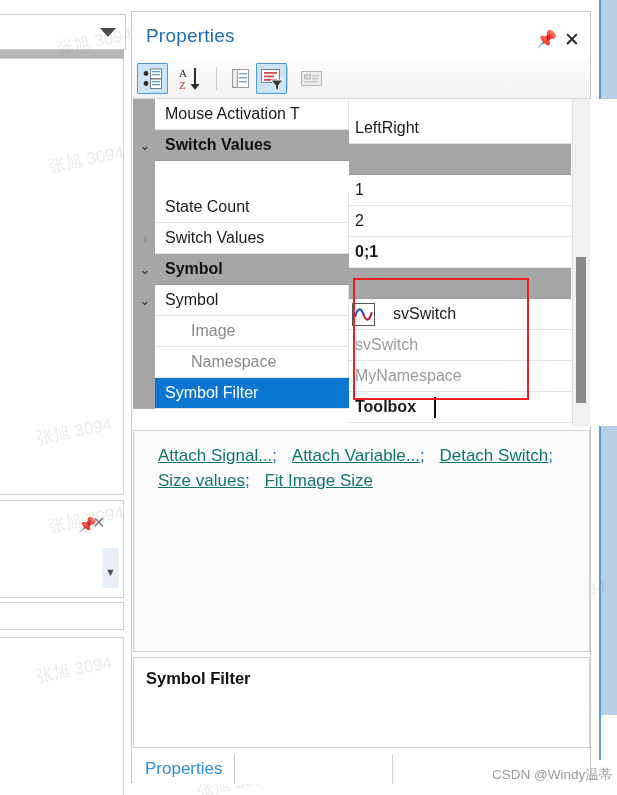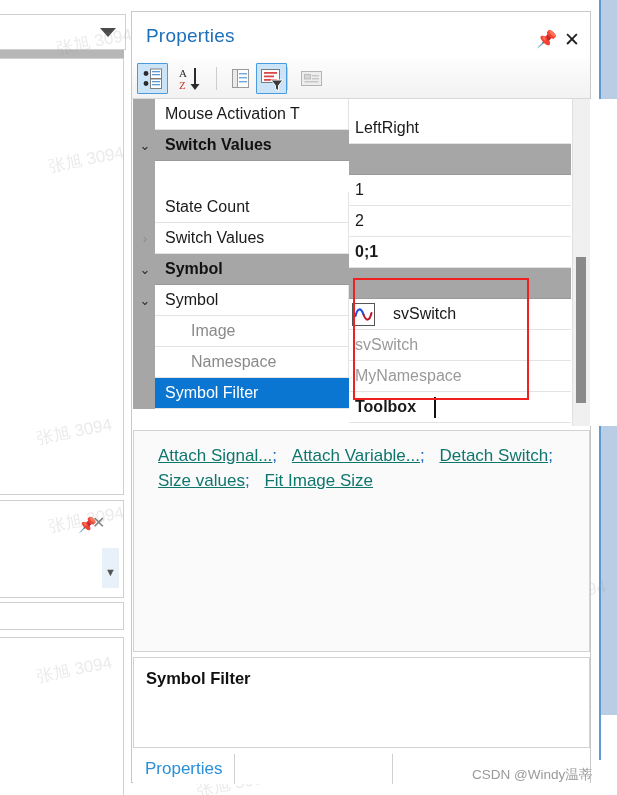--- a/index.html
+++ b/index.html
@@ -197,21 +197,21 @@
   #tab-toolbox{left:108px;color:#1a1a1a;}
   #tab-filler{left:200px;width:60px;border-right:1px solid #d0d0d0;height:30px;}
 
   
   .wm{
     position:absolute;color:rgba(150,150,150,.20);
     font-size:17px;pointer-events:none;user-select:none;
     transform:rotate(-11deg);white-space:nowrap;
   }
   #csdn-mark{
-    position:absolute;left:472px;top:766px;font-size:13.5px;
+    position:absolute;left:492px;top:766px;font-size:13.5px;
     color:#9a9a9a;white-space:nowrap;
   }
 </style>
 </head>
 <body>
 
 <div id="bg-left-top"></div>
 <div id="bg-left-top-caret"></div>
 <div id="bg-left-splitter"></div>
 <div id="bg-left-big"></div>

